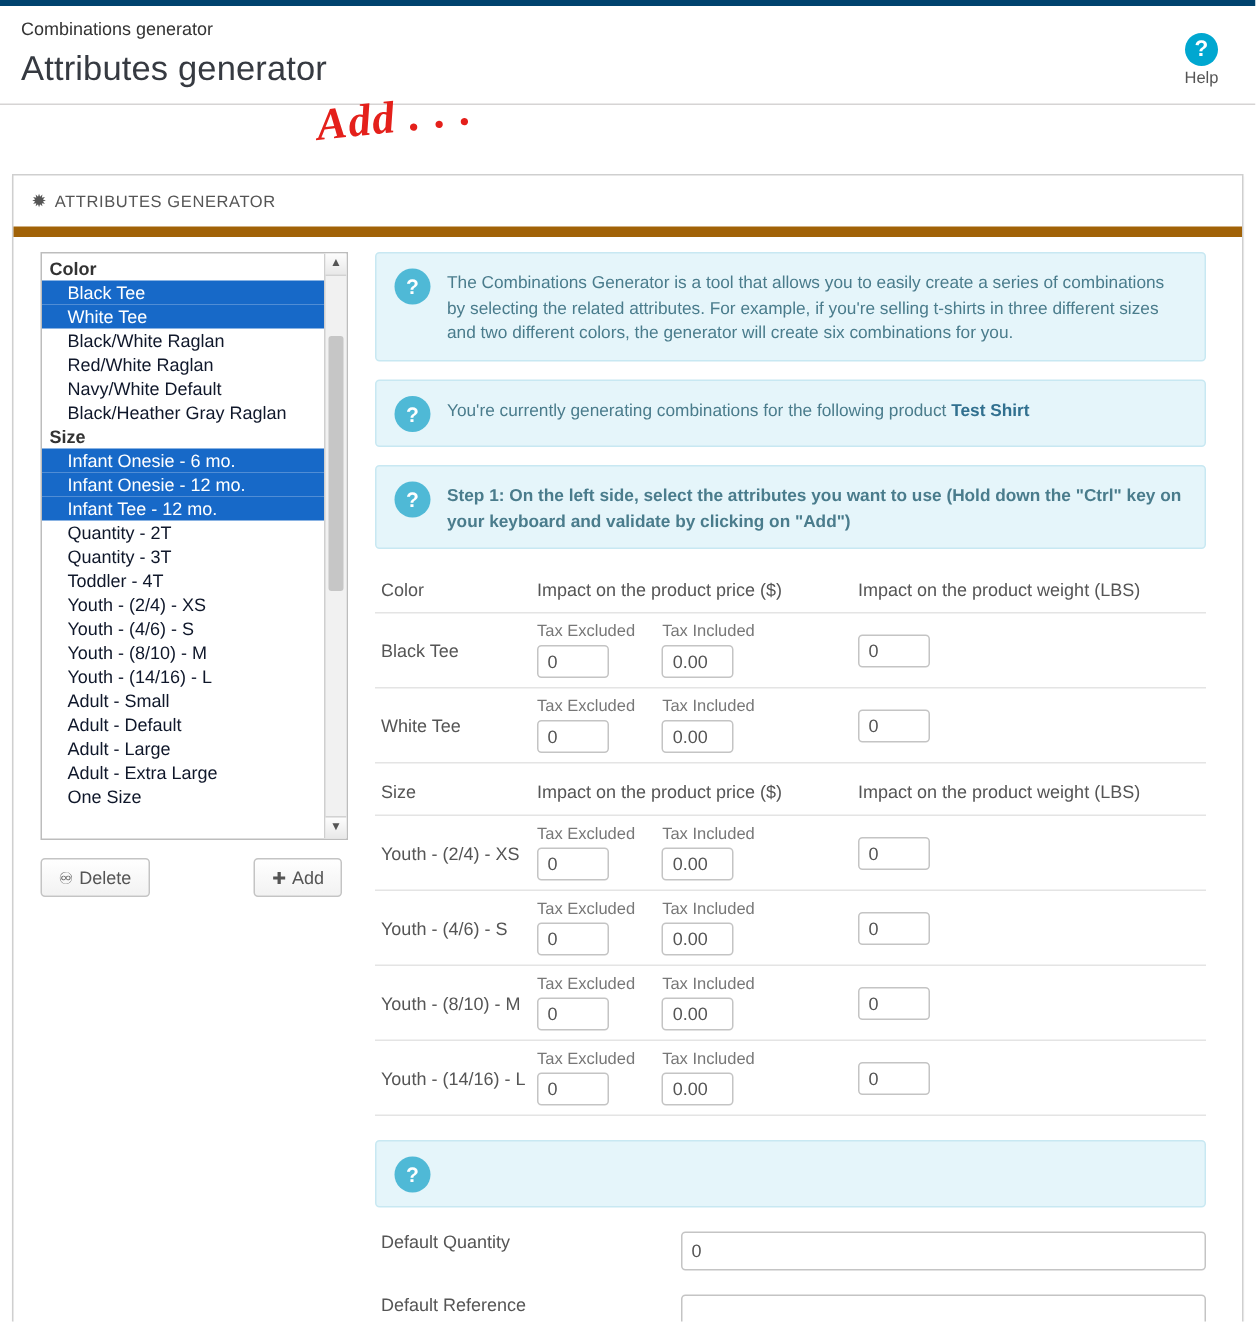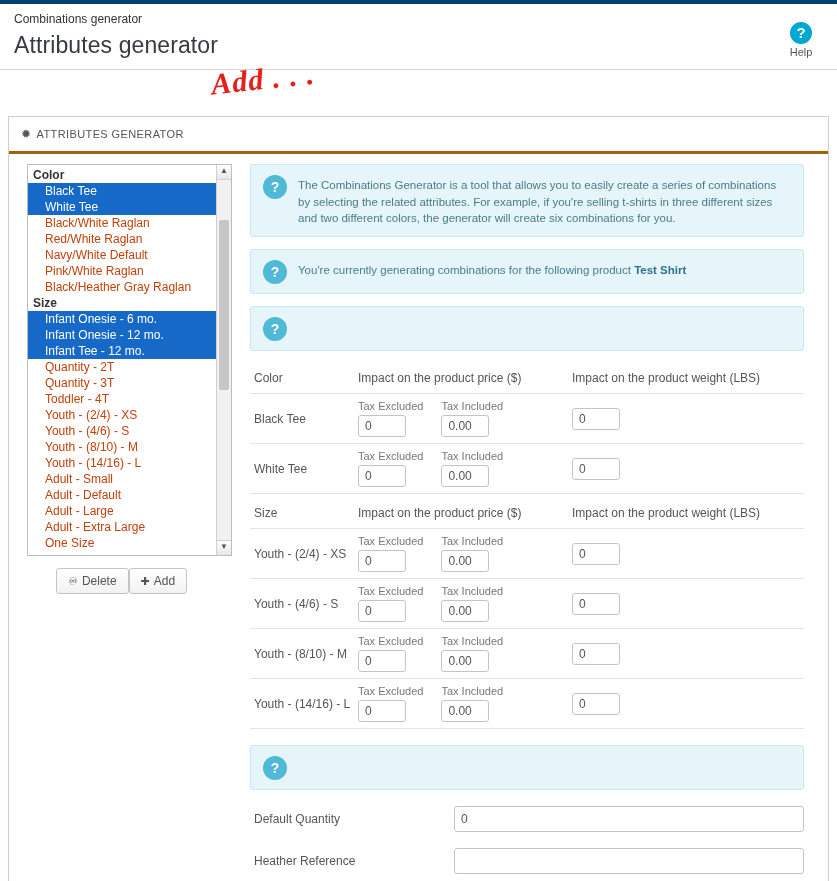--- a/index.html
+++ b/index.html
@@ -78,21 +78,21 @@
     pointer-events: none;
   }
   .panel {
     margin: 46px 8px 0 8px;
     border: 1px solid #cfcfcf;
     background: #fff;
     box-shadow: 0 1px 1px rgba(0,0,0,.06);
   }
   .panel-heading {
     padding: 10px 12px;
-    border-bottom: 3px solid #a16207;
+    border-bottom: 7px solid #a16207;
     font-size: 11px;
     color: #555;
     letter-spacing: .4px;
   }
   .panel-heading .star {
     color: #555;
     margin-right: 5px;
     font-size: 12px;
   }
   .panel-body {
@@ -119,21 +119,21 @@
   }
   .opt-group {
     font-weight: bold;
     color: #333;
     padding: 1px 4px 1px 5px;
     font-size: 12px;
   }
   .opt {
     padding: 1px 4px 1px 17px;
     font-size: 12px;
-    color: #c2410c;
+    color: #0f172a;
     white-space: nowrap;
   }
   .opt.selected {
     background: #1769c8;
     color: #fff;
   }
   .scrollbar {
     position: absolute;
     top: 0; right: 0; bottom: 0;
     width: 14px;
@@ -159,23 +159,23 @@
     position: absolute;
     top: 55px;
     left: 2px;
     width: 10px;
     height: 170px;
     background: #c6c6c6;
     border-radius: 2px;
   }
   .btn-row {
     display: flex;
+    justify-content: space-between;
     margin-top: 12px;
     padding-right: 4px;
-    margin-left: 29px;
   }
   .btn {
     background: linear-gradient(#ffffff,#f2f2f2);
     border: 1px solid #c4c4c4;
     border-radius: 3px;
     padding: 5px 11px;
     font-size: 12px;
     color: #555;
     cursor: pointer;
     white-space: nowrap;
@@ -252,21 +252,21 @@
     font-size: 12px;
     color: #555;
     font-family: "Liberation Sans", sans-serif;
     box-sizing: border-box;
     background: #fff;
   }
   input.small { width: 48px; }
   input.weight { width: 48px; }
   .default-row {
     display: flex;
-    align-items: center;
+    align-items: flex-start;
     margin-bottom: 10px;
     margin-top: 16px;
   }
   .default-label {
     width: 200px;
     font-size: 12px;
     color: #555;
     padding-left: 4px;
   }
   .default-row input.txt {
@@ -299,21 +299,20 @@
 
     <div class="left-col">
       <div class="attr-select">
         <div class="attr-list" id="attr-list">
             <div class="opt-group">Color</div>
             <div class="opt selected">Black Tee</div>
             <div class="opt selected">White Tee</div>
             <div class="opt">Black/White Raglan</div>
             <div class="opt">Red/White Raglan</div>
             <div class="opt">Navy/White Default</div>
-            <div class="opt">Pink/White Raglan</div>
             <div class="opt">Black/Heather Gray Raglan</div>
             <div class="opt-group">Size</div>
             <div class="opt selected">Infant Onesie - 6 mo.</div>
             <div class="opt selected">Infant Onesie - 12 mo.</div>
             <div class="opt selected">Infant Tee - 12 mo.</div>
             <div class="opt">Quantity - 2T</div>
             <div class="opt">Quantity - 3T</div>
             <div class="opt">Toddler - 4T</div>
             <div class="opt">Youth - (2/4) - XS</div>
             <div class="opt">Youth - (4/6) - S</div>
@@ -344,20 +343,21 @@
         <div class="atext">The Combinations Generator is a tool that allows you to easily create a series of combinations by selecting the related attributes. For example, if you're selling t-shirts in three different sizes and two different colors, the generator will create six combinations for you.</div>
       </div>
 
       <div class="alert">
         <div class="qicon">?</div>
         <div class="atext"><span>You're currently generating combinations for the following product</span> <b>Test Shirt</b></div>
       </div>
 
       <div class="alert step">
         <div class="qicon">?</div>
+        <div class="atext">Step 1: On the left side, select the attributes you want to use (Hold down the "Ctrl" key on your keyboard and validate by clicking on "Add")</div>
       </div>
 
       <div id="tables-container">
           <table class="attr-table">
             <thead>
               <tr>
                 <th class="col-name">Color</th>
                 <th class="col-price">Impact on the product price ($)</th>
                 <th class="col-weight">Impact on the product weight (LBS)</th>
               </tr>
@@ -442,19 +442,19 @@
 
       <div class="alert">
         <div class="qicon">?</div>
       </div>
 
       <div class="default-row">
         <div class="default-label">Default Quantity</div>
         <input class="txt" type="text" value="0" style="">
       </div>
       <div class="default-row">
-        <div class="default-label">Heather Reference</div>
+        <div class="default-label">Default Reference</div>
         <input class="txt" type="text" value="" style="">
       </div>
 
     </div>
   </div>
 </div>
 
 </body></html>

